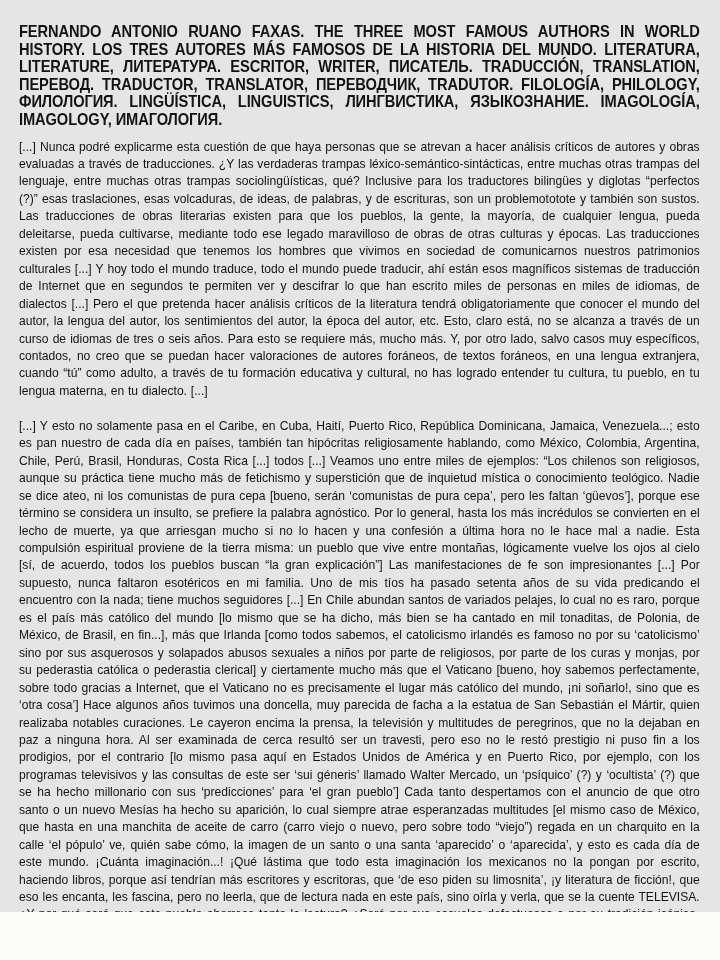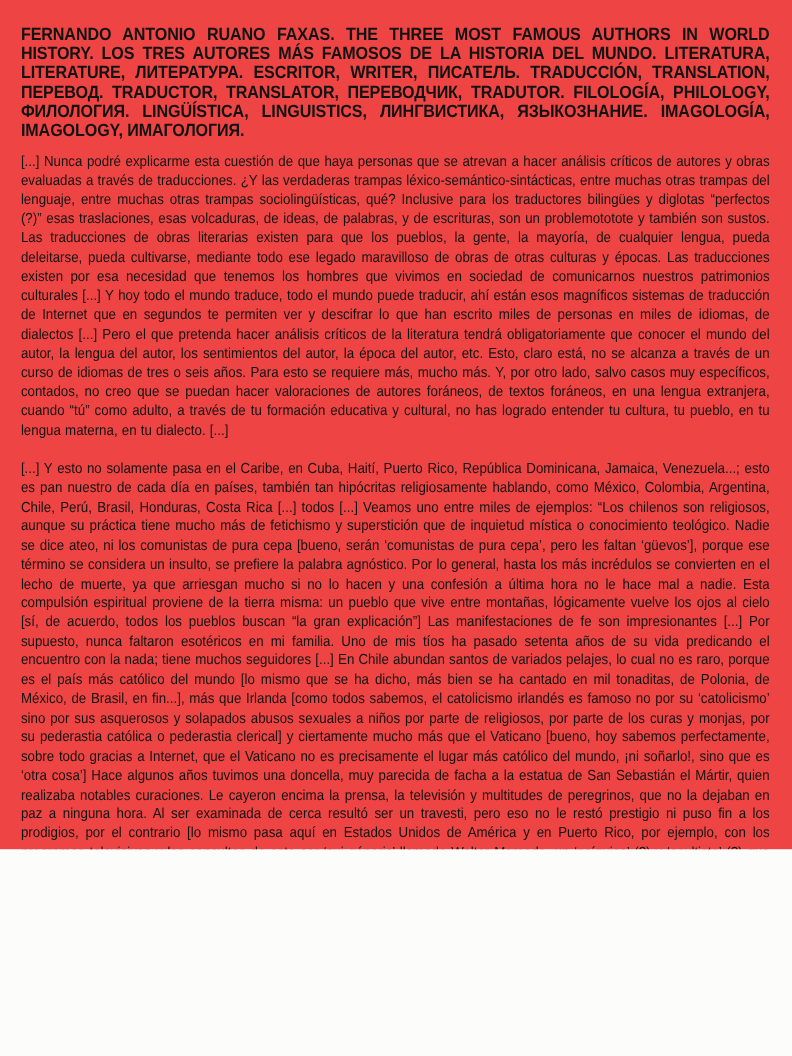--- a/index.html
+++ b/index.html
@@ -5,22 +5,22 @@
   * { margin: 0; padding: 0; box-sizing: border-box; }
   html, body { width: 720px; height: 960px; }
   body {
     background: #fcfcfb;
     overflow: hidden;
     font-family: "Liberation Sans", sans-serif;
   }
   .sheet {
     position: relative;
     width: 720px;
-    height: 772px;
-    background: #ef4444;
+    height: 912px;
+    background: #e5e5e5;
     overflow: hidden;
   }
   
   .content {
     position: absolute;
     top: 23px;
     left: 19px;
     width: 748px;
     transform: scaleX(0.91);
     transform-origin: 0 0;

